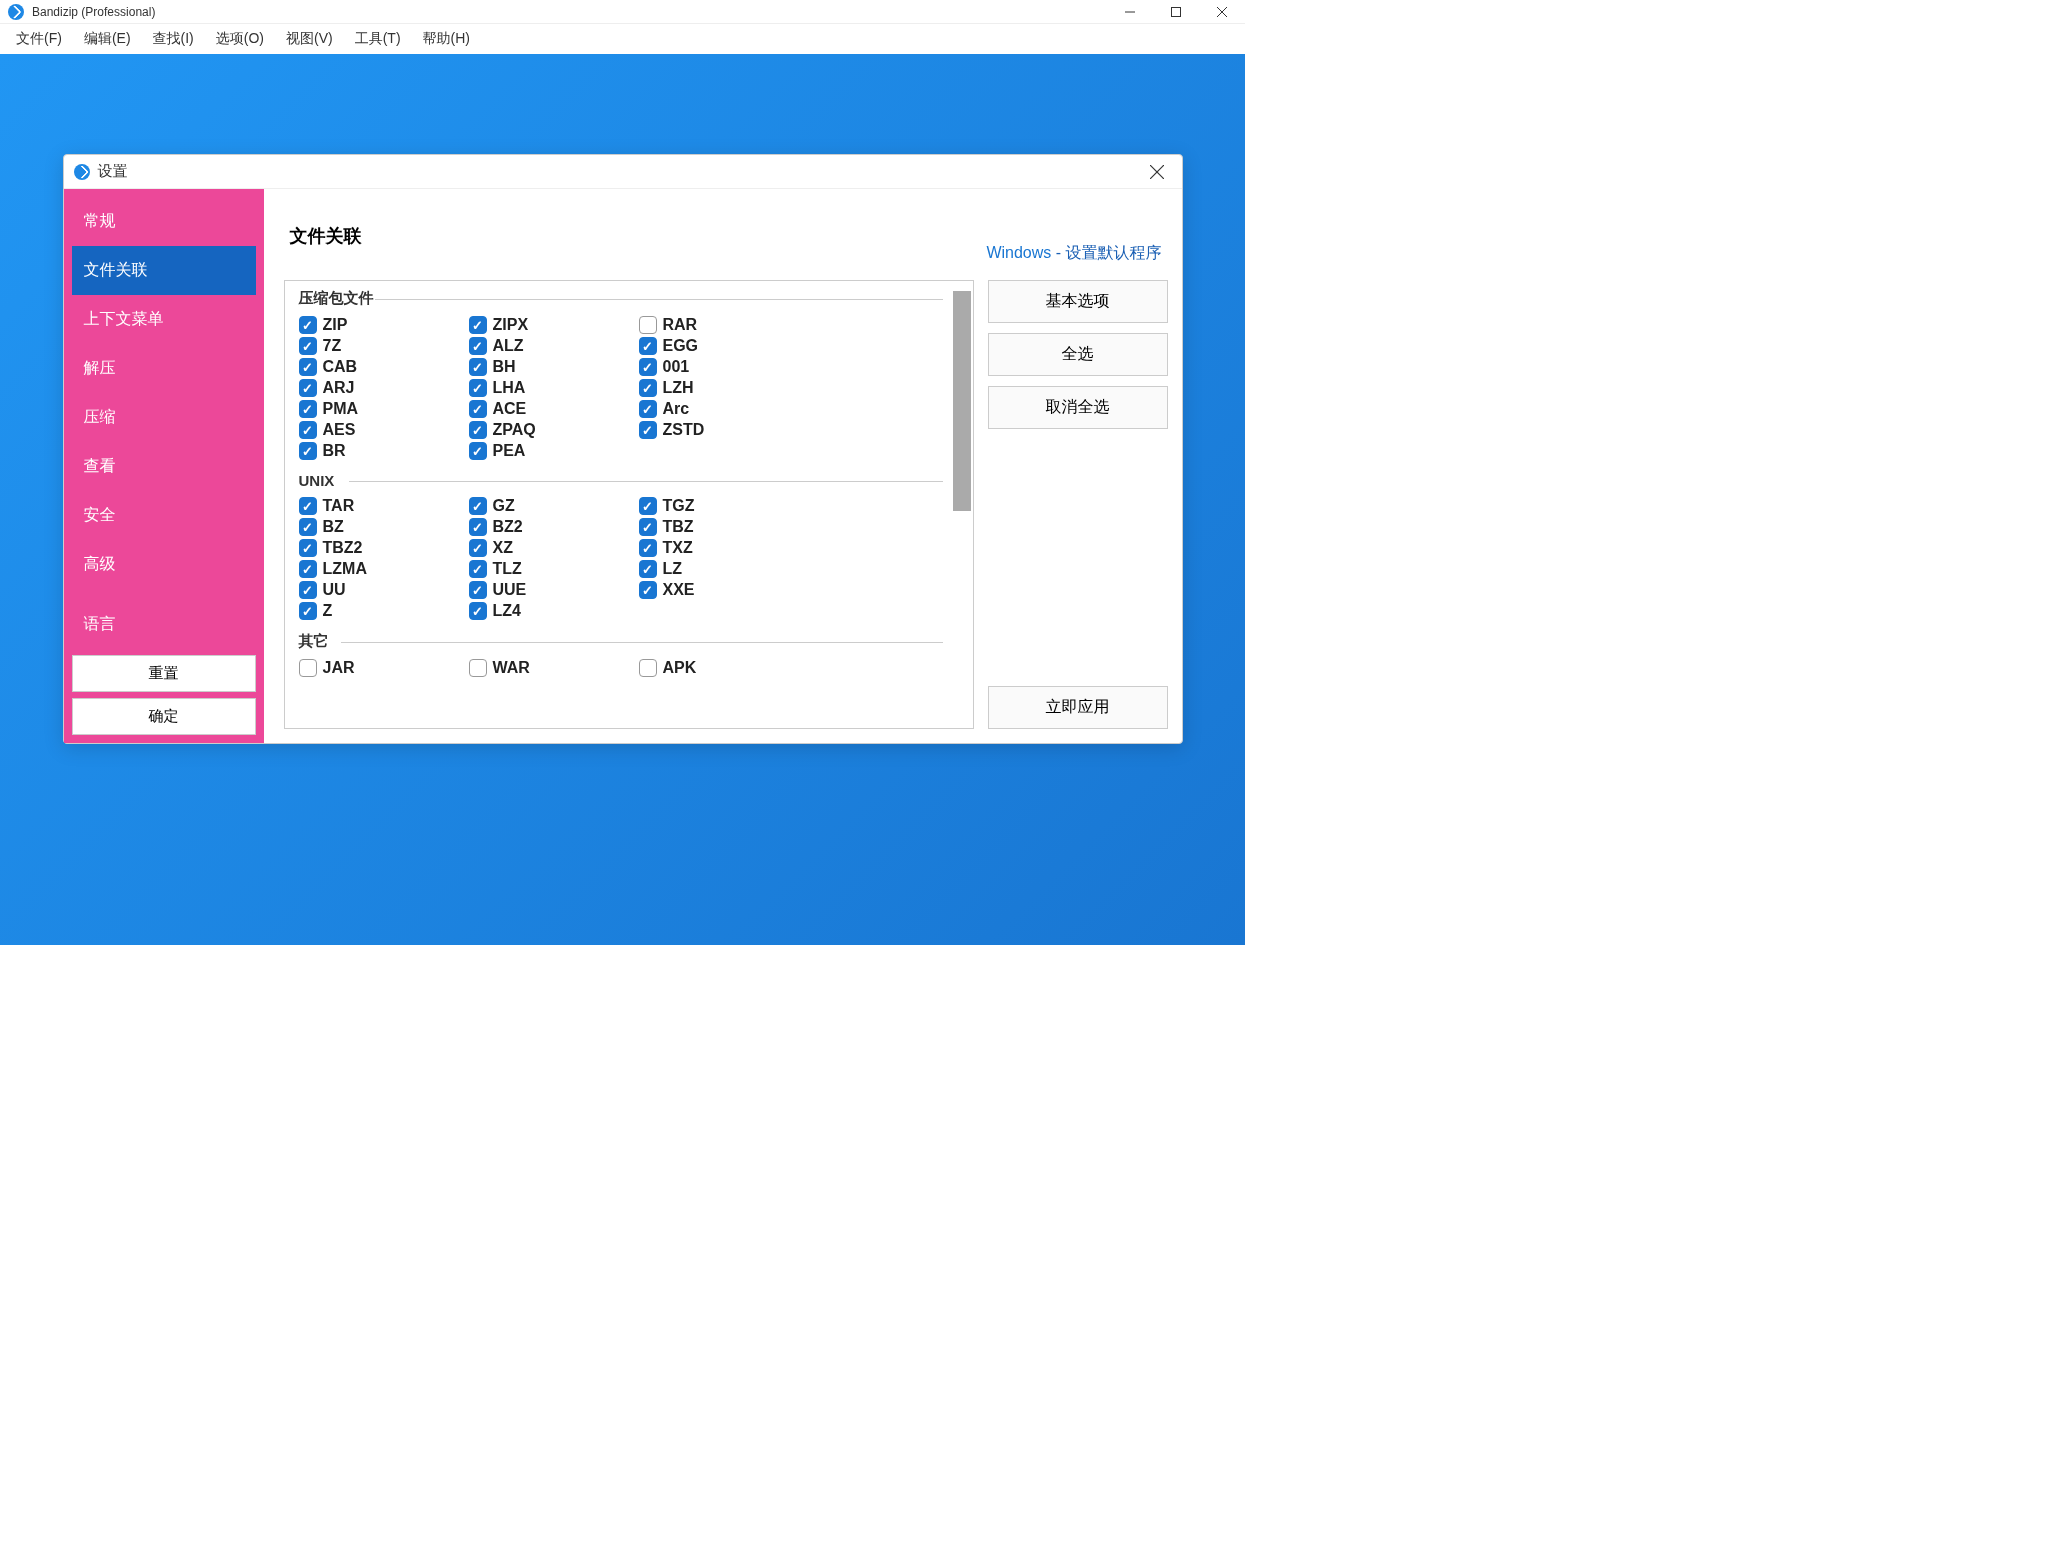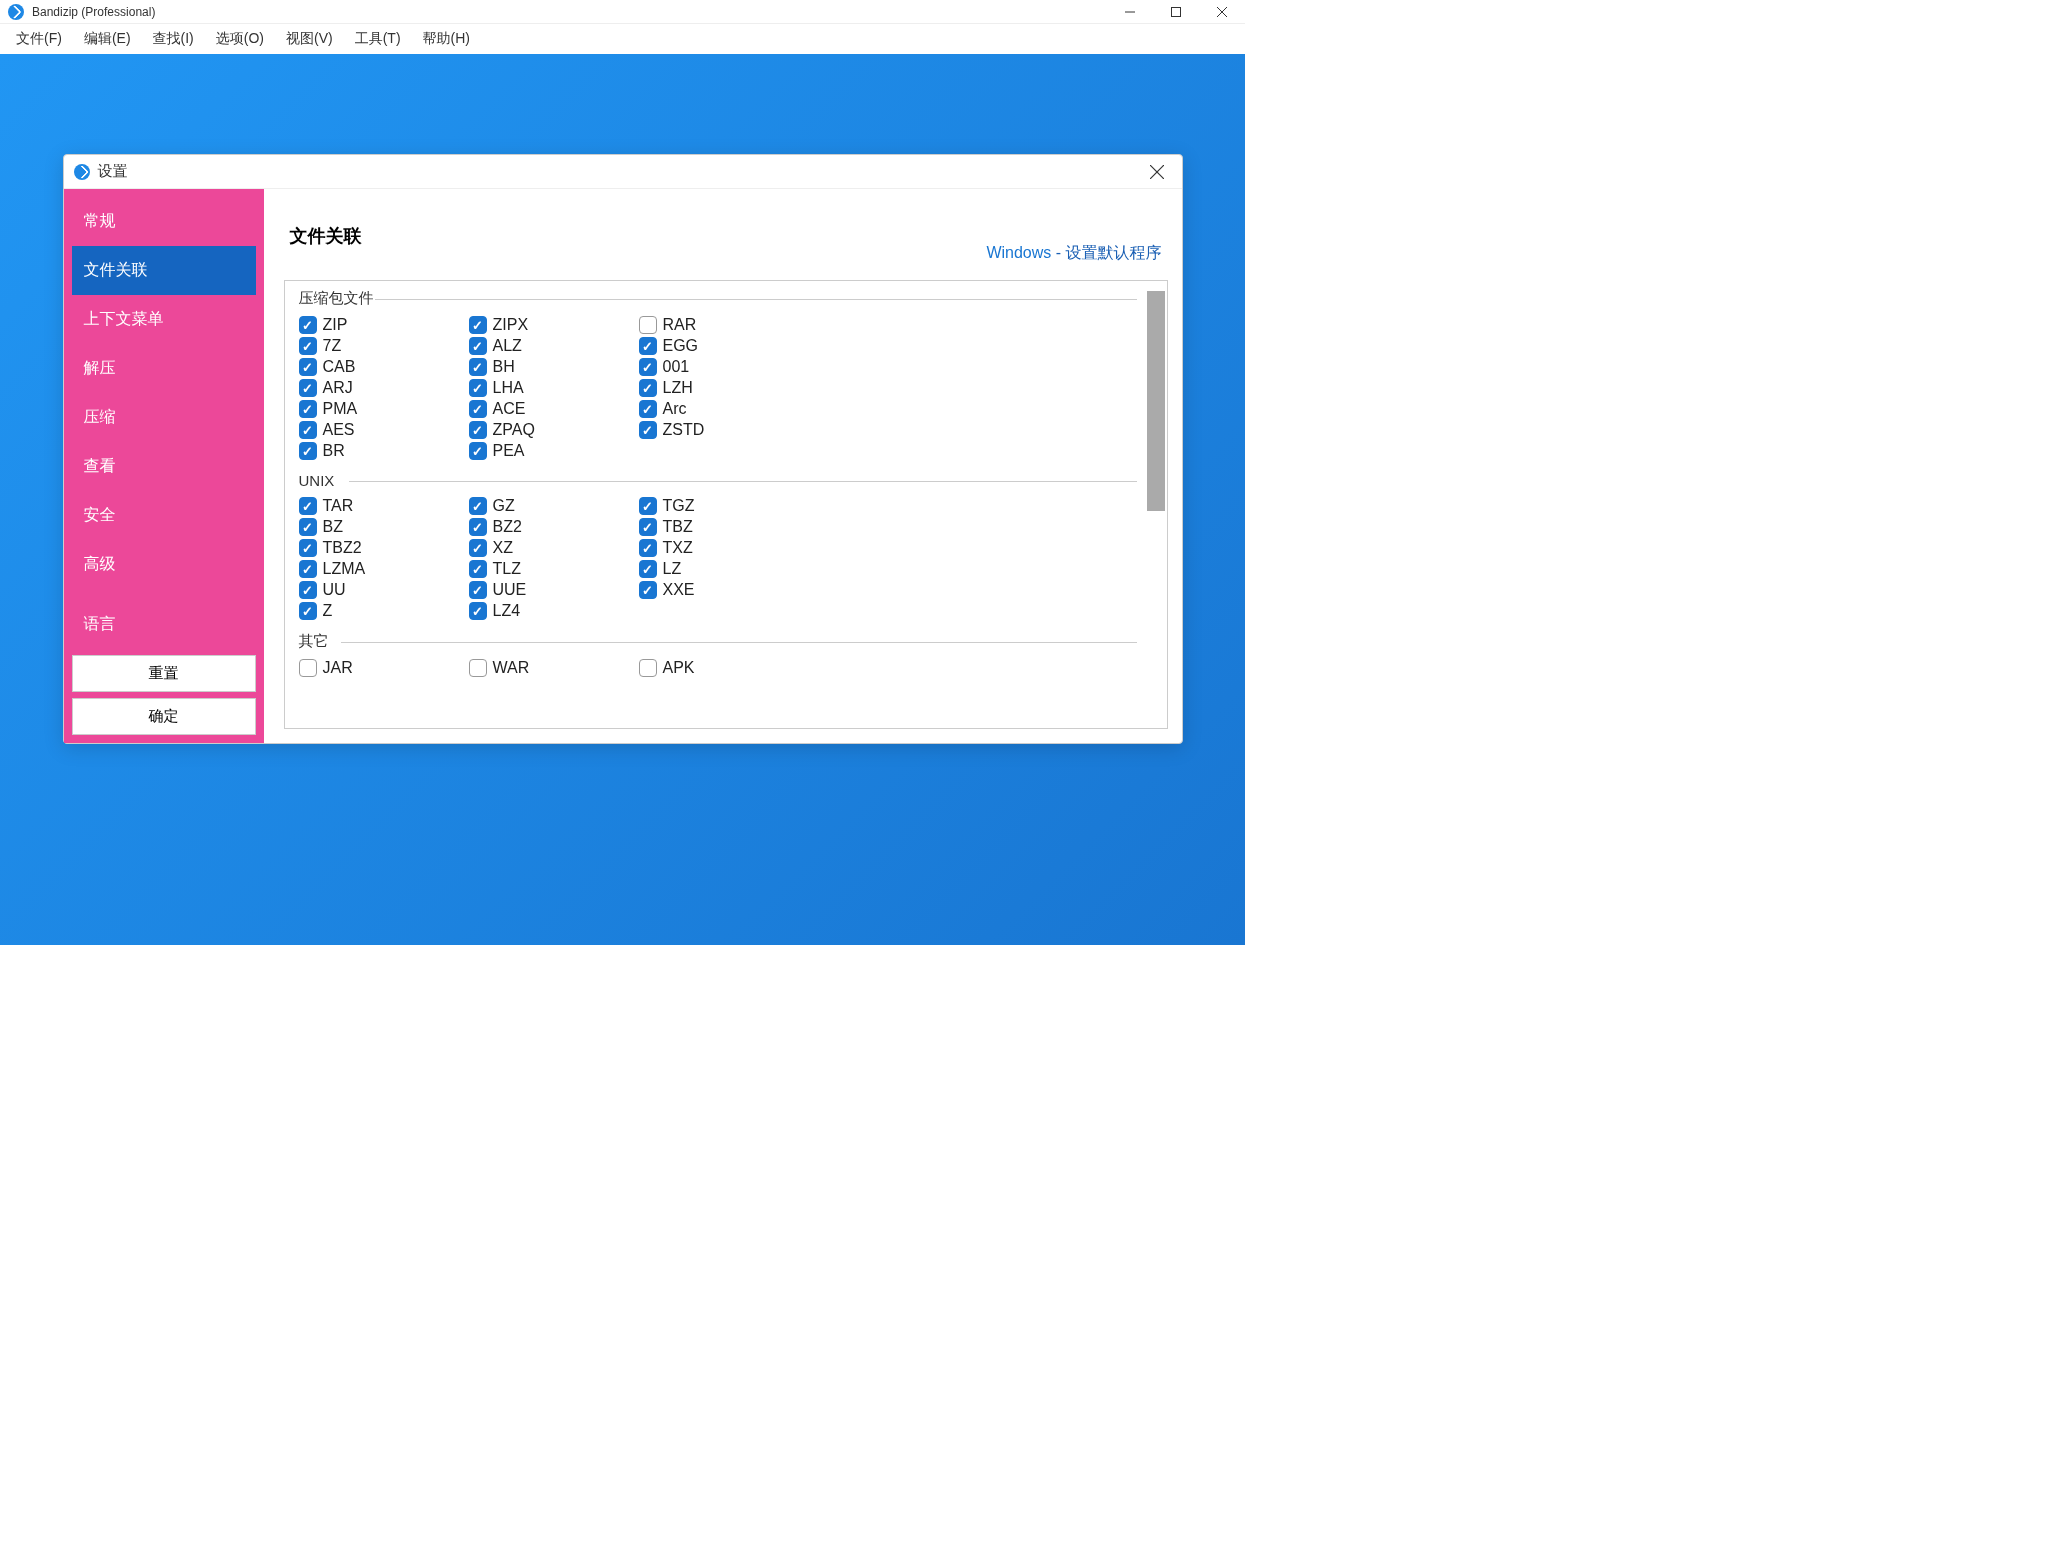--- a/index.html
+++ b/index.html
@@ -197,20 +197,21 @@
   flex: 1;
   border: 1px solid #ccc;
   position: relative;
   overflow: hidden;
 }
 .assoc-scroll {
   position: absolute;
   inset: 0;
   overflow: hidden;
   padding: 4px 0 4px 8px;
+  font-weight: bold;
 }
 .scrollbar {
   position: absolute;
   right: 2px;
   top: 10px;
   width: 18px;
   height: 220px;
   background: #aaa;
   border-radius: 0;
 }
@@ -521,18 +522,24 @@
                       <span>WAR</span>
                     </div>
                     <div class="check-item">
                       <div class="checkbox"></div>
                       <span>APK</span>
                     </div>
                   </div>
               </div>
               <div class="scrollbar"></div>
             </div>
+            <div class="right-buttons">
+              <button class="opt-btn">基本选项</button>
+              <button class="opt-btn">全选</button>
+              <button class="opt-btn">取消全选</button>
+              <button class="opt-btn apply-btn">立即应用</button>
+            </div>
           </div>
         </div>
       </div>
     </div>
   </div>
 </div>
 
 </body></html>

